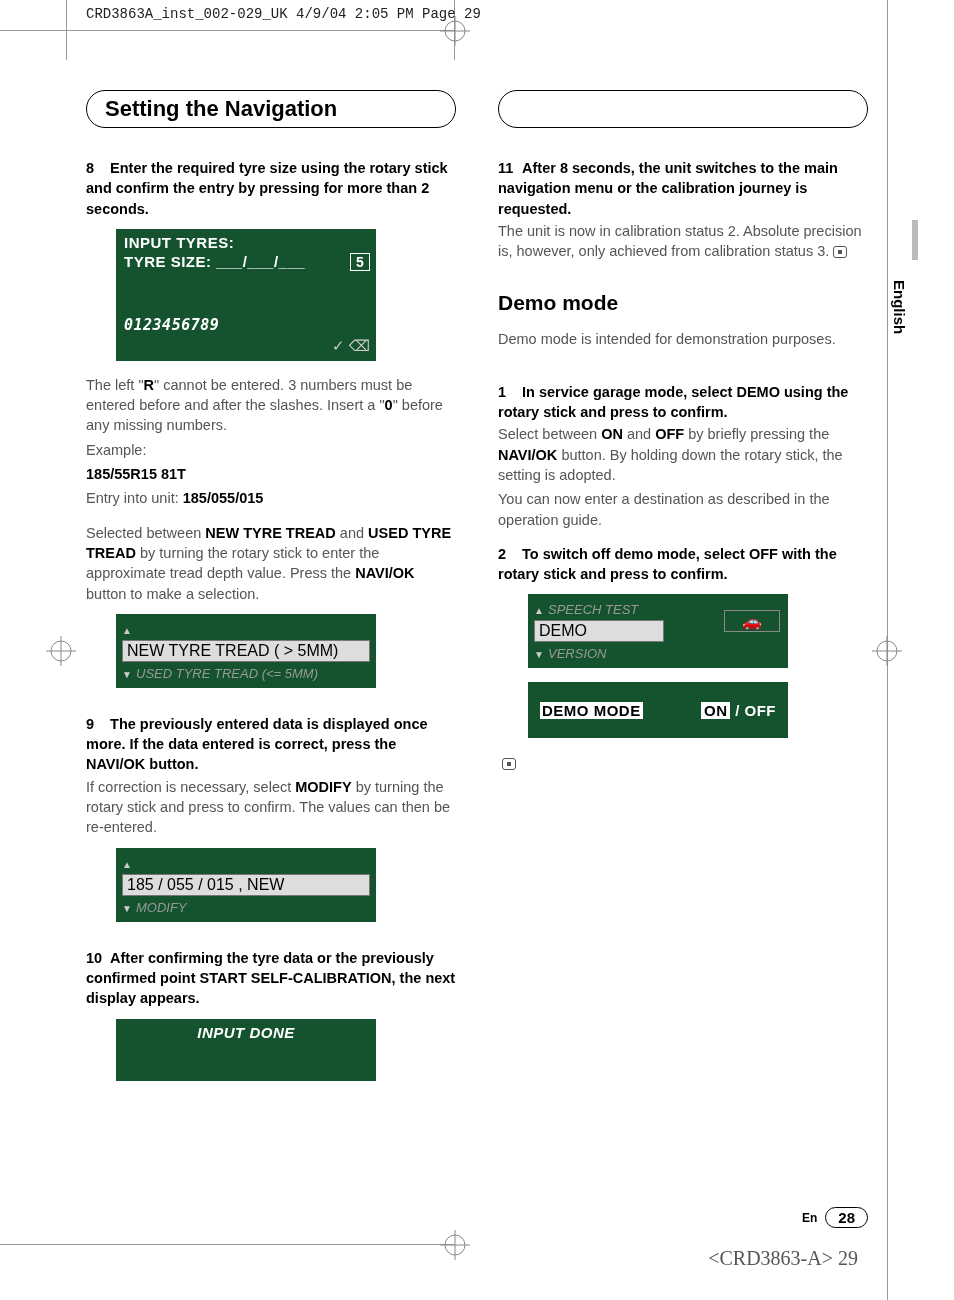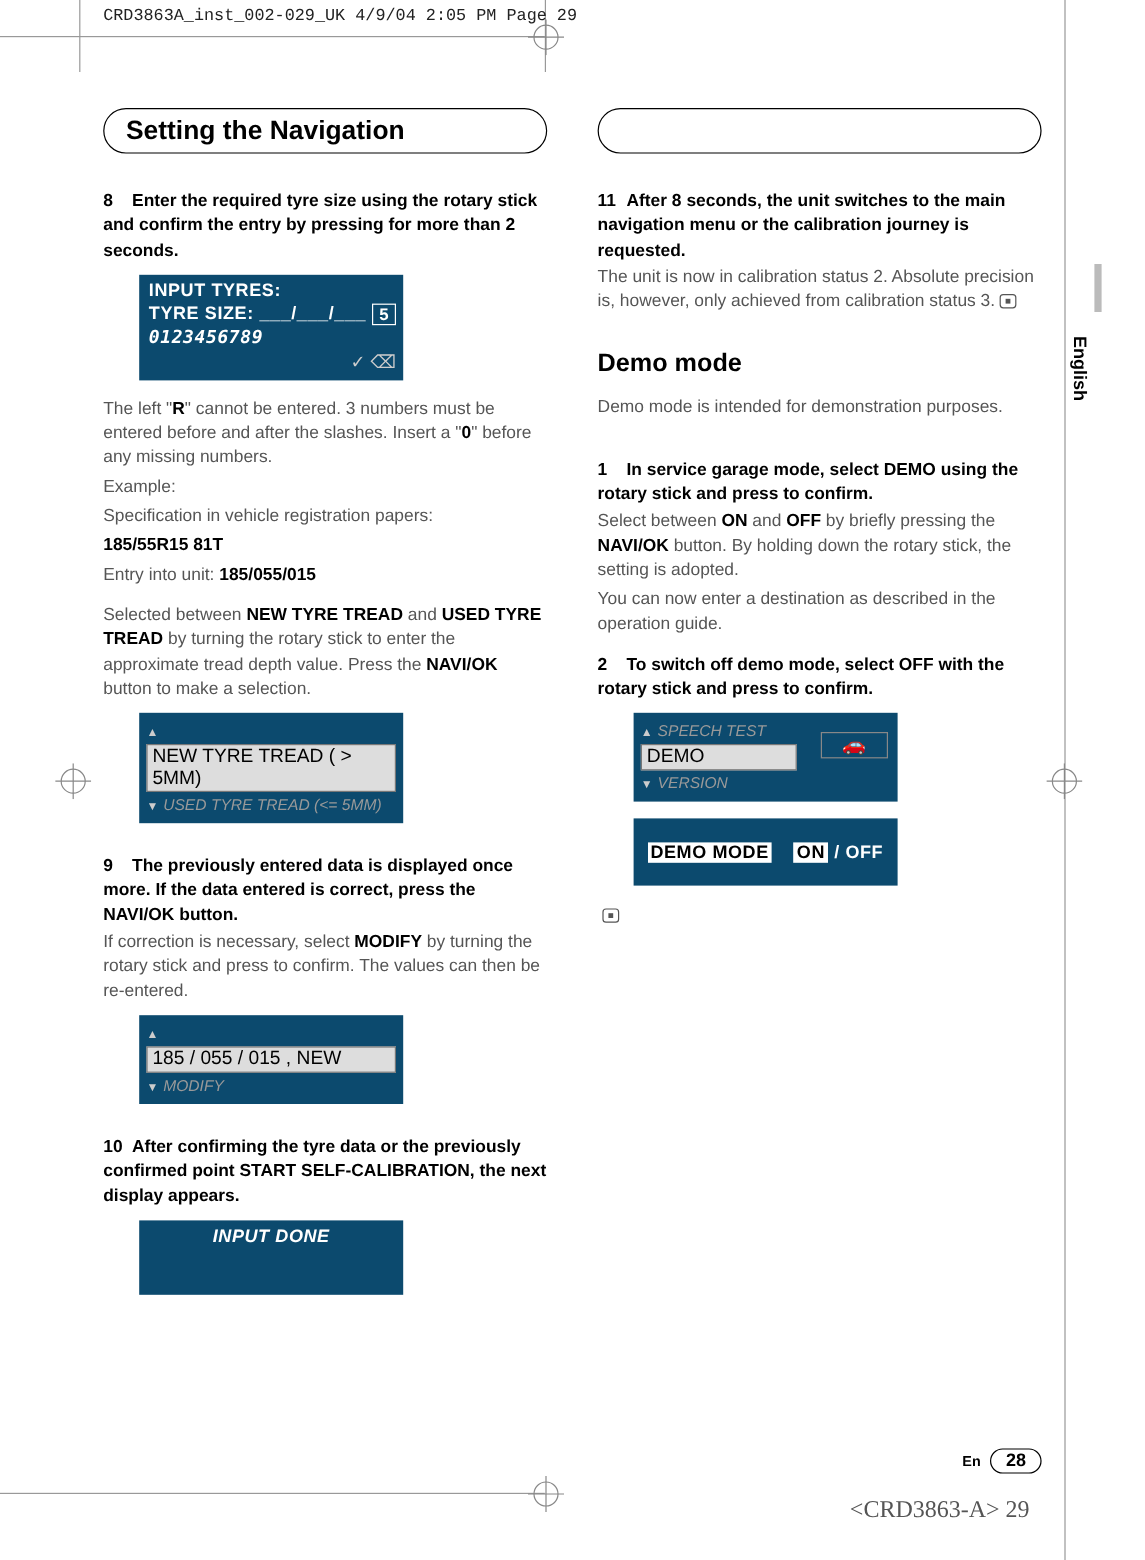--- a/index.html
+++ b/index.html
@@ -39,22 +39,22 @@
 
   p { font-size: 14.5px; line-height: 1.4; color: #444; margin-bottom: 4px; }
   p.bold, .bold { font-weight: bold; color: #000; }
   .step { margin-top: 6px; margin-bottom: 2px; }
   .step .num { font-weight: bold; color: #000; display: inline-block; width: 20px; }
   .step .txt { font-weight: bold; color: #000; }
   .body-text { color: #555; }
   .body-text b { color: #000; }
 
   .lcd {
-    background: #0c4a6e; color: #fff;
-    width: 220px; margin: 10px 0 14px 30px;
+    background: #14532d; color: #fff;
+    width: 260px; margin: 10px 0 14px 30px;
     padding: 4px 6px 6px;
     font-family: "Arial Narrow", Arial, sans-serif;
     position: relative;
   }
   .lcd .row { font-size: 15px; font-weight: bold; letter-spacing: 0.5px; padding: 1px 2px; white-space: nowrap; }
   .lcd .highlight-row { background: #ddd; color: #000; border: 1px solid #777; margin: 2px 0; padding: 1px 4px; }
   .lcd .dim-row { color: #999; font-size: 13px; font-style: italic; padding: 0 4px; }
   .lcd .boxed-num {
     position: absolute; right: 6px; top: 24px;
     border: 1px solid #fff; width: 20px; height: 18px;
@@ -155,28 +155,27 @@
       </div>
 
       <p class="step">
         <span class="num">8</span>
         <span class="txt">Enter the required tyre size using the rotary stick and confirm the entry by pressing for more than 2 seconds.</span>
       </p>
 
       <div class="lcd">
         <div class="row">INPUT TYRES:</div>
         <div class="row">TYRE SIZE:  ___/___/___</div>
-        <div class="row" style="font-style:italic;font-family:monospace;">0123456789</div>
+        <div class="row" style="font-style:italic;font-family:monospace;margin-top:44px;">0123456789</div>
         <div class="boxed-num">5</div>
         <div class="footer-icons">✓    ⌫</div>
       </div>
 
       <p class="body-text">The left "<b>R</b>" cannot be entered. 3 numbers must be entered before and after the slashes. Insert a "<b>0</b>" before any missing numbers.</p>
       <p class="body-text">Example:</p>
-      <p class="body-text">Specification in vehicle registration papers:</p>
       <p class="bold">185/55R15 81T</p>
       <p class="body-text"><span>Entry into unit: </span><b>185/055/015</b></p>
 
       <p class="body-text" style="margin-top:14px;">Selected between <b>NEW TYRE TREAD</b> and <b>USED TYRE TREAD</b> by turning the rotary stick to enter the approximate tread depth value. Press the <b>NAVI/OK</b> button to make a selection.</p>
 
       <div class="lcd" style="padding:6px;">
         <div><span class="tri">▲</span></div>
         <div class="highlight-row">NEW TYRE TREAD ( &gt; 5MM)</div>
         <div><span class="tri">▼</span><span class="dim-row" style="display:inline;">USED TYRE TREAD (&lt;= 5MM)</span></div>
       </div>

